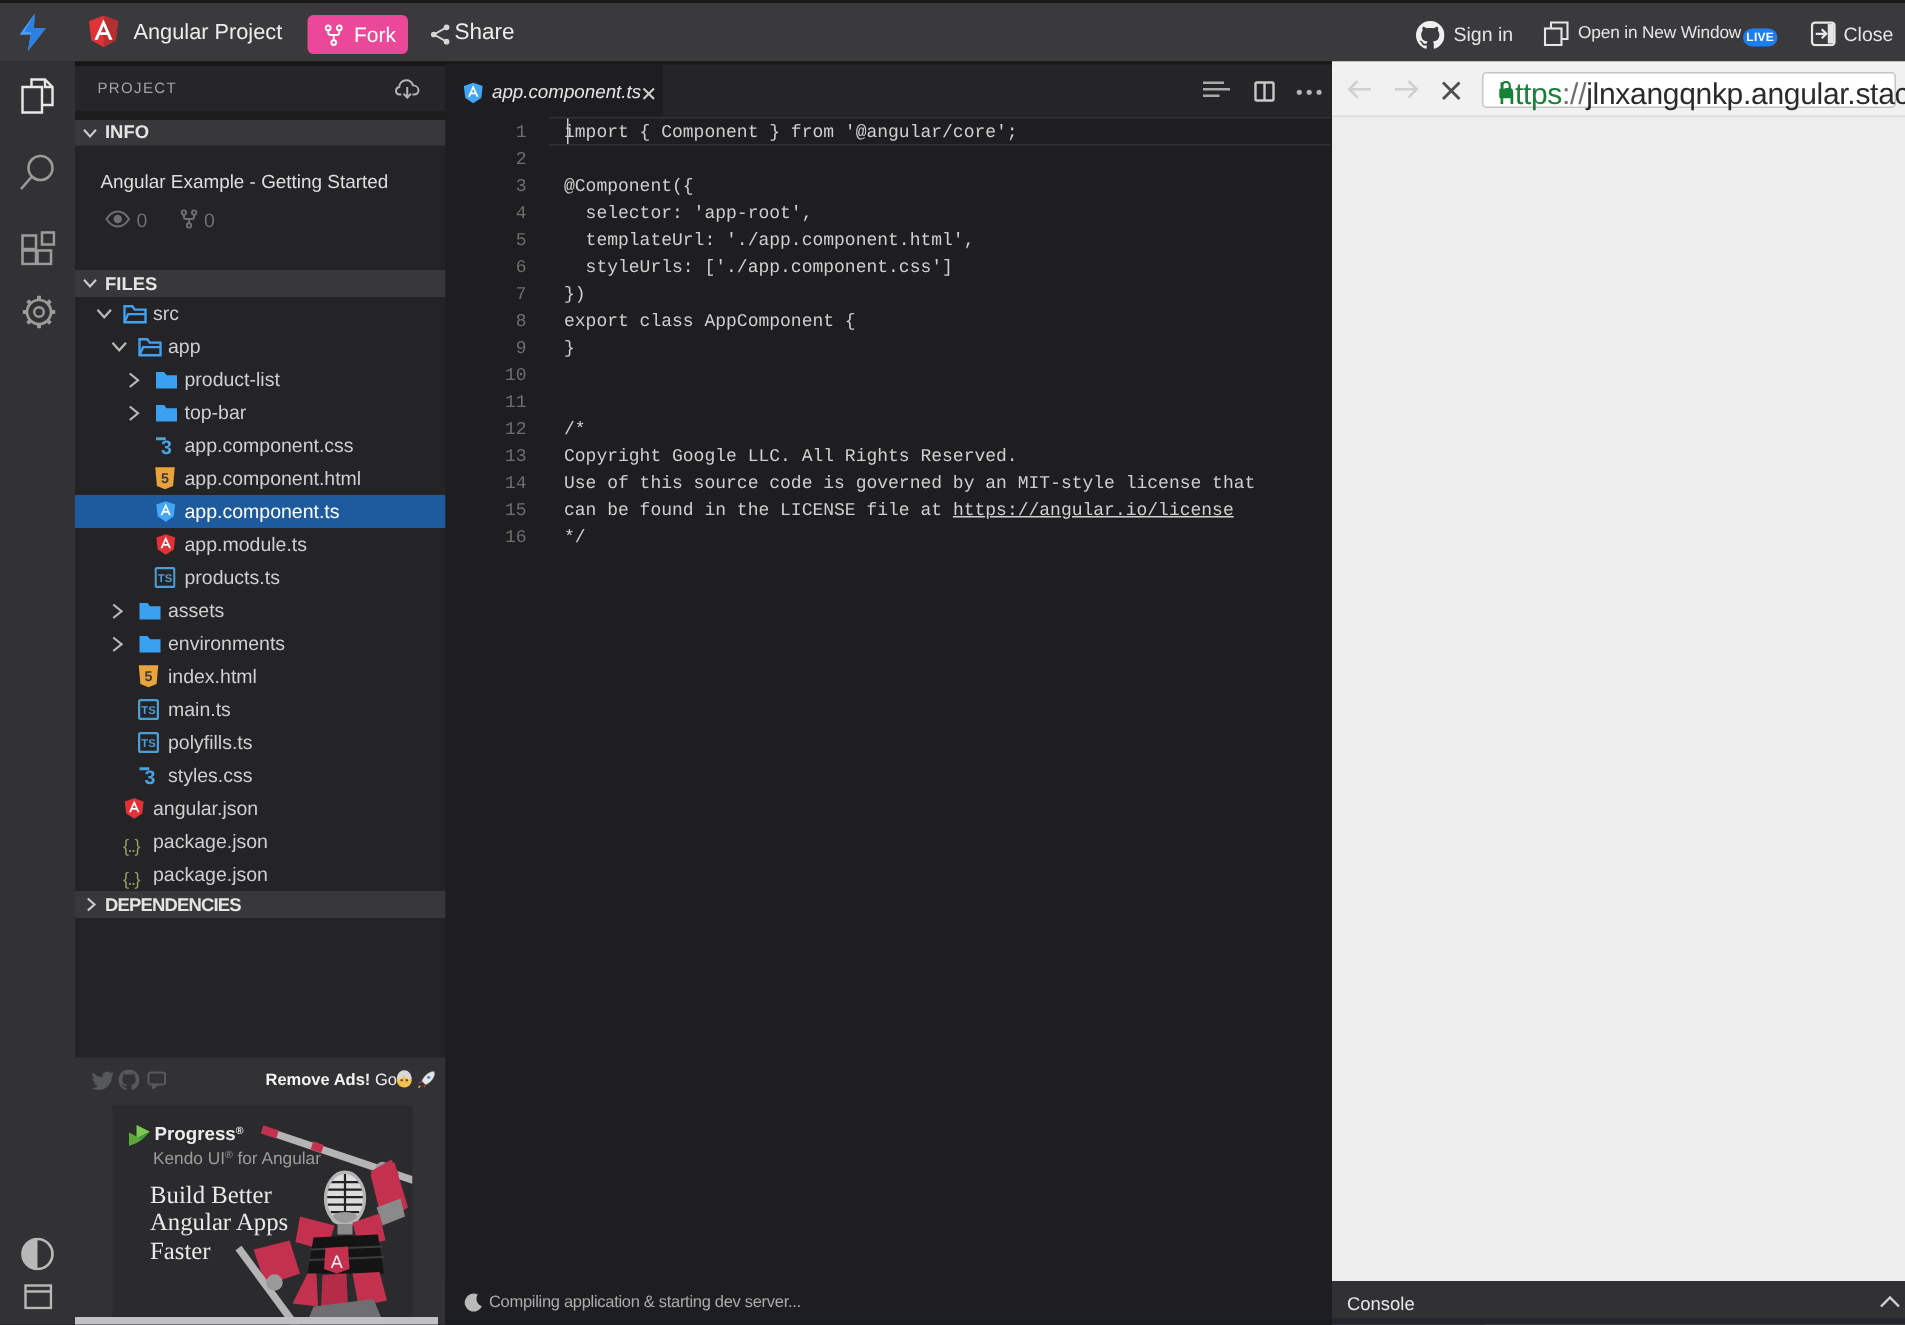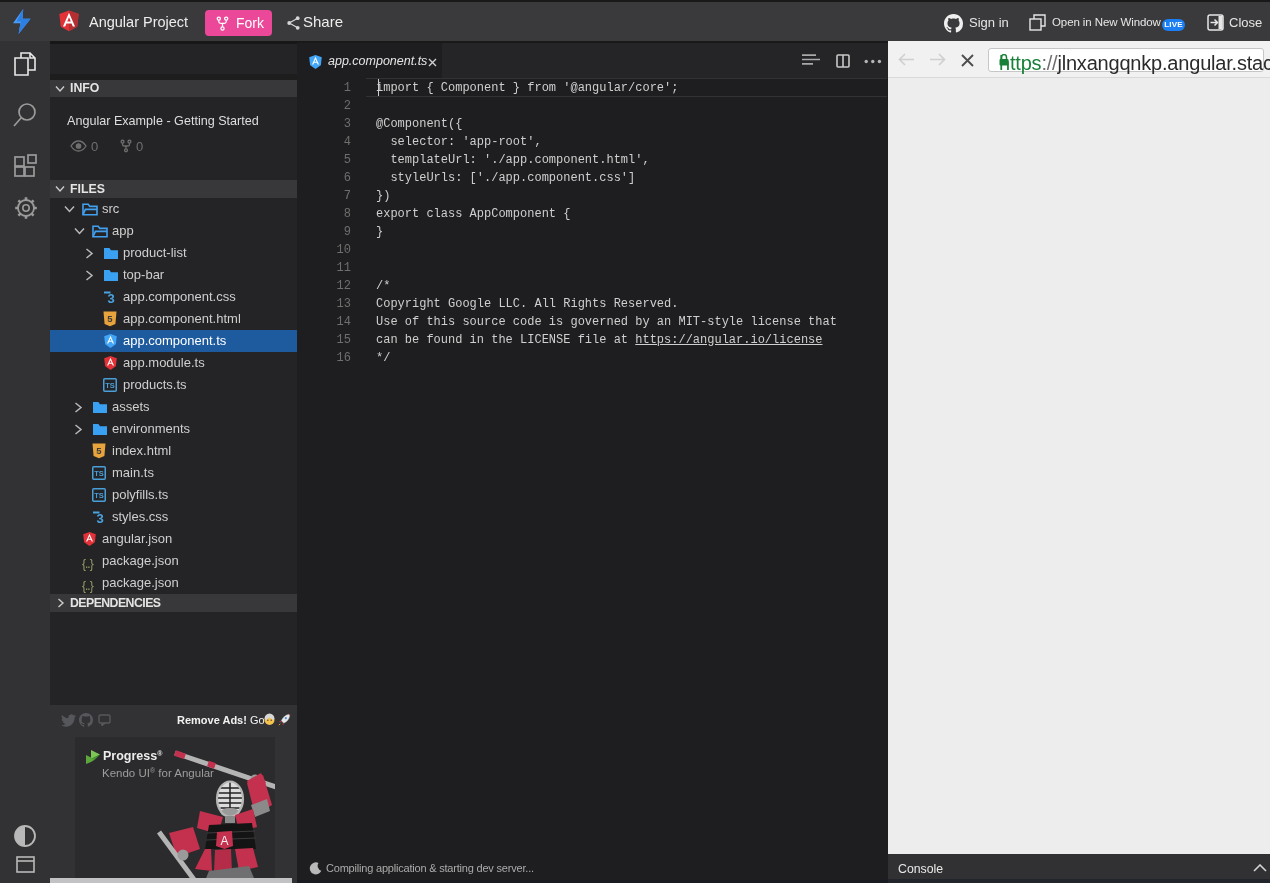--- a/index.html
+++ b/index.html
@@ -123,20 +123,27 @@
   </svg>
 
   <svg class="abs" style="left:16px;top:815px;" width="19" height="17" viewBox="0 0 19 17" fill="none" stroke="#b8b8b8" stroke-width="1.6">
     <rect x="1" y="1" width="17" height="15"></rect>
     <path d="M1 5 L18 5"></path>
   </svg>
 </div>
 <div id="panel" class="abs">
   <div class="abs" style="left:0;top:0;width:247px;height:3px;background:#171717;"></div>
 
+  <div class="abs" style="left:0;top:3px;width:247px;height:30px;background:#26262a;">
+    <div class="abs" style="left:15px;top:10px;font-size:10px;letter-spacing:0.9px;color:#a2a2a2;">PROJECT</div>
+    <svg class="abs" style="left:213px;top:8px;" width="17" height="14" viewBox="0 0 17 14" fill="none" stroke="#b5b5b5" stroke-width="1.3">
+      <path d="M4.5 11 L3.5 11 C1.8 11 1 9.8 1 8.5 C1 7.2 1.9 6.2 3.2 6 C3.2 3.4 5.3 1.5 7.8 1.5 C10 1.5 11.7 2.9 12.3 4.9 C14.3 5 16 6.4 16 8.2 C16 9.7 14.9 11 13 11 L12 11"></path>
+      <path d="M8.5 6 L8.5 13 M6 10.5 L8.5 13 L11 10.5"></path>
+    </svg>
+  </div>
   <div class="abs" style="left:0;top:33px;width:247px;height:6px;background:#1d1d1e;"></div>
 
   <div class="secbar" style="top:39px;height:17px;line-height:17px;">
     <svg class="abs" style="left:5px;top:5px;" width="10" height="8" viewBox="0 0 10 8" fill="none" stroke="#cccccc" stroke-width="1.4">
         <polyline points="1,1.5 5,6 9,1.5"></polyline>
       </svg>
     <span class="lbl">INFO</span>
   </div>
 
   <div class="abs" style="left:17px;top:73px;font-size:12.6px;color:#dedede;">Angular Example - Getting Started</div>
@@ -333,20 +340,21 @@
     </svg>
 
     <div id="adbox" class="abs" style="left:25px;top:32px;width:200px;height:146px;background:#2b2b2d;overflow:hidden;">
       <svg class="abs" style="left:10px;top:13px;" width="15" height="14" viewBox="0 0 15 14">
         <polygon points="15,4.5 6,0 6,9" fill="#7dc855"></polygon>
         <polygon points="10,9.5 1,5 1,14 6,12" fill="#5ea73c"></polygon>
         <polygon points="15,4.5 10,9.5 6,9" fill="#459a2f"></polygon>
       </svg>
       <div class="abs" style="left:28px;top:12px;font-size:12.5px;font-weight:bold;color:#ededed;">Progress<span style="font-size:7px;vertical-align:4px;">®</span></div>
       <div class="abs" style="left:27px;top:30px;font-size:11.5px;color:#9d9d9d;">Kendo UI<span style="font-size:7px;vertical-align:4px;">®</span> for Angular</div>
+      <div class="abs" style="left:25px;top:51px;font-family:'Liberation Serif',serif;font-size:16.5px;line-height:18.4px;color:#e9e9e9;">Build Better<br>Angular Apps<br>Faster</div>
 
       <svg class="abs" style="left:60px;top:0;" width="140" height="146" viewBox="0 0 140 146">
 
         <line x1="40" y1="16" x2="141" y2="50" stroke="#b4b4b4" stroke-width="5"></line>
         <line x1="40" y1="16" x2="50" y2="19.4" stroke="#c4314e" stroke-width="5.6"></line>
         <line x1="73" y1="26.5" x2="80" y2="29" stroke="#c4314e" stroke-width="5.6"></line>
 
         <path d="M112 46 L128 38 L137 68 L120 78 Z" fill="#c4314e"></path>
         <circle cx="120" cy="42" r="4.5" fill="#9a9a9a"></circle>
         <path d="M116 68 L132 62 L135 74 L120 80 Z" fill="#8a8a8a"></path>

